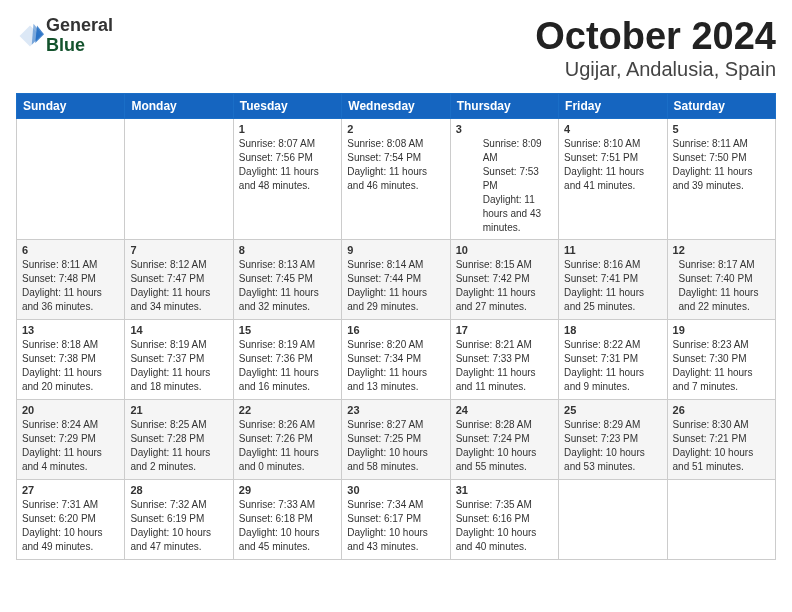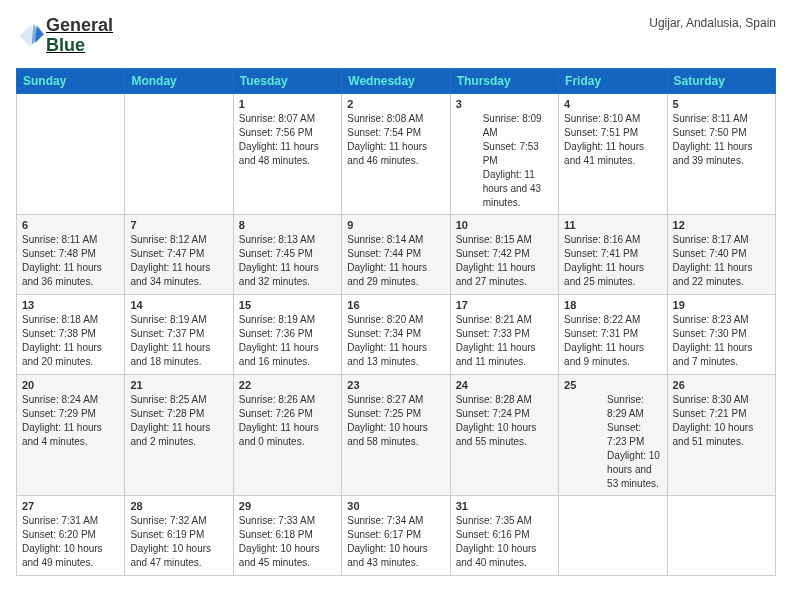--- a/index.html
+++ b/index.html
@@ -12,21 +12,20 @@
     }
     .header {
       display: flex;
       justify-content: space-between;
       align-items: flex-start;
       margin-bottom: 12px;
     }
     .logo {
       display: flex;
       align-items: center;
-      text-decoration: underline;
     }
     .logo-text {
       font-size: 18px;
       font-weight: bold;
       line-height: 1.1;
     }
     .logo-general { color: #333; }
     .logo-blue { color: #14532d; }
     .logo-icon {
       width: 28px;
@@ -36,31 +35,31 @@
     .title-block {
       text-align: right;
     }
     .month-title {
       font-size: 38px;
       font-weight: bold;
       color: #222;
       line-height: 1.1;
     }
     .location-subtitle {
-      font-size: 12px;
+      font-size: 20px;
       color: #444;
     }
     table {
       width: 100%;
       border-collapse: collapse;
       table-layout: fixed;
     }
     thead tr th {
       background-color: #1565c0;
-      color: #5eead4;
+      color: #ffffff;
       font-size: 12px;
       font-weight: bold;
       padding: 5px 6px;
       text-align: left;
       border: 1px solid #1a6ec7;
     }
     tbody tr td {
       vertical-align: top;
       border: 1px solid #ccc;
       padding: 4px 5px;
@@ -93,20 +92,21 @@
       <polygon points="16,4 28,16 16,28 4,16" fill="#1565c0" opacity="0.15"></polygon>
       <polygon points="20,2 30,14 18,26" fill="#1565c0" opacity="0.5"></polygon>
       <polygon points="24,4 32,14 22,24" fill="#1565c0" opacity="0.8"></polygon>
     </svg>
     <div class="logo-text">
       <span class="logo-general">General</span><br>
       <span class="logo-blue">Blue</span>
     </div>
   </div>
   <div class="title-block">
+    <div class="month-title">October 2024</div>
     <div class="location-subtitle">Ugijar, Andalusia, Spain</div>
   </div>
 </div>
 
 <table>
   <thead>
     <tr>
     <th>Sunday</th>
         <th>Monday</th>
         <th>Tuesday</th>
@@ -183,21 +183,21 @@
 Daylight: 11 hours and 27 minutes.</div>
         </td>
         <td>
           <div class="date-num">11</div>
           <div class="cell-content" style="white-space: pre-line;">Sunrise: 8:16 AM
 Sunset: 7:41 PM
 Daylight: 11 hours and 25 minutes.</div>
         </td>
         <td>
           <div class="date-num">12</div>
-          <div class="cell-content" style="white-space: pre-line;">Sunrise: 8:17 AM
+          <div class="cell-content" style="white-space: pre-line; margin-left: 6px;">Sunrise: 8:17 AM
 Sunset: 7:40 PM
 Daylight: 11 hours and 22 minutes.</div>
         </td>
       </tr>
       <tr>
         <td>
           <div class="date-num">13</div>
           <div class="cell-content" style="white-space: pre-line;">Sunrise: 8:18 AM
 Sunset: 7:38 PM
 Daylight: 11 hours and 20 minutes.</div>
@@ -265,21 +265,21 @@
 Daylight: 10 hours and 58 minutes.</div>
         </td>
         <td>
           <div class="date-num">24</div>
           <div class="cell-content" style="white-space: pre-line;">Sunrise: 8:28 AM
 Sunset: 7:24 PM
 Daylight: 10 hours and 55 minutes.</div>
         </td>
         <td>
           <div class="date-num">25</div>
-          <div class="cell-content" style="white-space: pre-line; margin-left: 43px;">Sunrise: 8:29 AM
+          <div class="cell-content" style="white-space: pre-line;">Sunrise: 8:29 AM
 Sunset: 7:23 PM
 Daylight: 10 hours and 53 minutes.</div>
         </td>
         <td>
           <div class="date-num">26</div>
           <div class="cell-content" style="white-space: pre-line;">Sunrise: 8:30 AM
 Sunset: 7:21 PM
 Daylight: 10 hours and 51 minutes.</div>
         </td>
       </tr>

